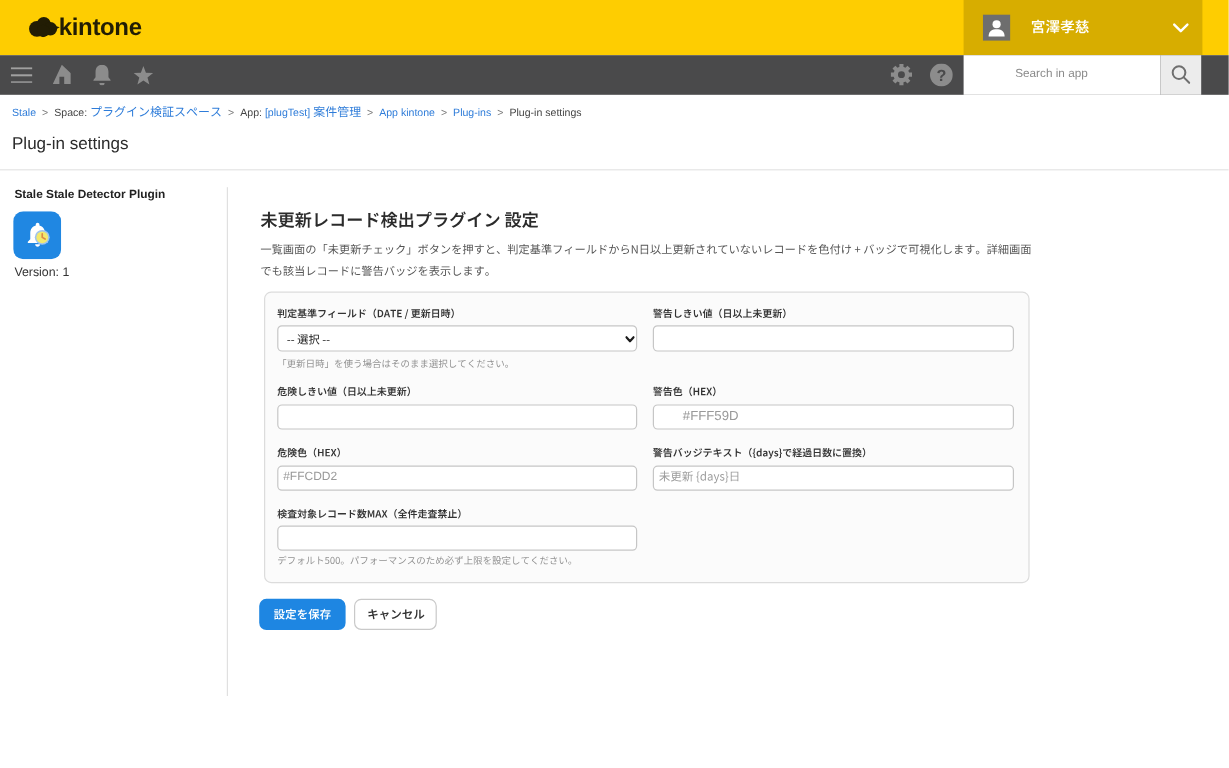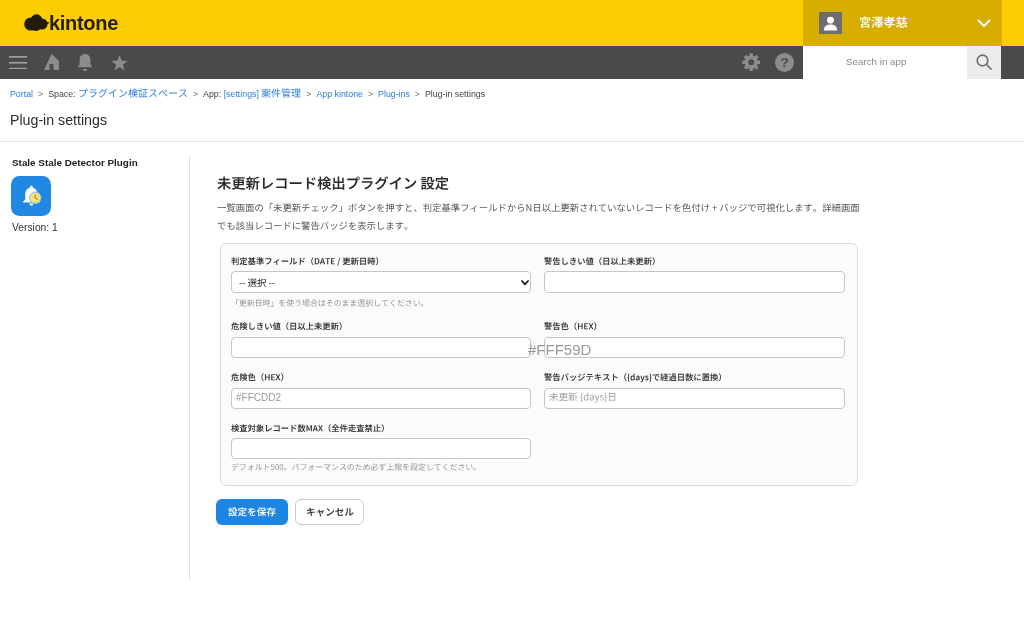--- a/index.html
+++ b/index.html
@@ -48,35 +48,35 @@
       <circle cx="9.5" cy="9.5" r="9.5" fill="#8c8c8c"></circle>
       <text x="9.5" y="14.2" text-anchor="middle" font-family="Liberation Sans" font-size="13.5" font-weight="bold" fill="#4a4a4b">?</text>
     </svg>
     <div class="abs" style="left:803px;top:46px;width:164px;height:33px;background:#fff"></div>
     <div class="abs" style="left:846px;top:56.3px;font-size:9.8px;color:#8a8a8a">Search in app</div>
     <div class="abs" style="left:967px;top:46px;width:34px;height:33px;background:#ececec"></div>
     <svg width="16" height="16" style="position:absolute;left:976px;top:54px" viewBox="0 0 16 16">
       <circle cx="6.5" cy="6.5" r="5.3" fill="none" stroke="#6f6f6f" stroke-width="1.7"></circle>
       <line x1="10.5" y1="10.5" x2="15" y2="15" stroke="#6f6f6f" stroke-width="1.7" stroke-linecap="round"></line>
     </svg>
-    <div class="abs" style="left:10px;top:88px;font-size:8.8px;color:#444;white-space:nowrap"><span style="color:#2e7cd9">Portal</span><span style="color:#777;margin:0 5px">&gt;</span>Space: <svg width="110.00" height="11.20" style="vertical-align:-2.400px;overflow:visible" fill="#2e7cd9">
+    <div class="abs" style="left:10px;top:88px;font-size:8.8px;color:#444;white-space:nowrap"><span style="color:#2e7cd9">Stale</span><span style="color:#777;margin:0 5px">&gt;</span>Space: <svg width="110.00" height="11.20" style="vertical-align:-2.400px;overflow:visible" fill="#2e7cd9">
         <g transform="translate(0,8.800) scale(0.01000)">
           <use href="#q183" x="0"></use>
           <use href="#q184" x="1000"></use>
           <use href="#q185" x="2000"></use>
           <use href="#q186" x="3000"></use>
           <use href="#q37" x="4000"></use>
           <use href="#q187" x="5000"></use>
           <use href="#q188" x="6000"></use>
           <use href="#q164" x="7000"></use>
           <use href="#q189" x="8000"></use>
           <use href="#q49" x="9000"></use>
           <use href="#q164" x="10000"></use>
         </g>
-      </svg><span style="color:#777;margin:0 5px">&gt;</span>App: <span style="color:#2e7cd9">[settings] </span><svg width="40.00" height="11.20" style="vertical-align:-2.400px;overflow:visible" fill="#2e7cd9">
+      </svg><span style="color:#777;margin:0 5px">&gt;</span>App: <span style="color:#2e7cd9">[plugTest] </span><svg width="40.00" height="11.20" style="vertical-align:-2.400px;overflow:visible" fill="#2e7cd9">
         <g transform="translate(0,8.800) scale(0.01000)">
           <use href="#q190" x="0"></use>
           <use href="#q191" x="1000"></use>
           <use href="#q192" x="2000"></use>
           <use href="#q193" x="3000"></use>
         </g>
       </svg><span style="color:#777;margin:0 5px">&gt;</span><span style="color:#2e7cd9">App kintone</span><span style="color:#777;margin:0 5px">&gt;</span><span style="color:#2e7cd9">Plug-ins</span><span style="color:#777;margin:0 5px">&gt;</span>Plug-in settings</div>
     <div class="abs" style="left:10px;top:111.7px;font-size:14.2px;color:#2b2b2b">Plug-in settings</div>
     <div class="abs" style="left:0;top:141px;width:1024px;height:1px;background:#e4e4e4"></div>
     <div class="abs" style="left:12px;top:156.5px;font-size:9.9px;font-weight:bold;color:#222">Stale Stale Detector Plugin</div>
@@ -95,21 +95,21 @@
     <div class="abs" style="left:230.5px;top:271px;width:300.5px;height:22px;background:#fff;border:1px solid #c6c6c6;border-radius:4px"></div>
     <div class="abs" style="left:543.5px;top:271px;width:301.5px;height:22px;background:#fff;border:1px solid #c6c6c6;border-radius:4px"></div>
     <div class="abs" style="left:230.5px;top:336.5px;width:300.5px;height:21px;background:#fff;border:1px solid #c6c6c6;border-radius:4px"></div>
     <div class="abs" style="left:543.5px;top:336.5px;width:301.5px;height:21px;background:#fff;border:1px solid #c6c6c6;border-radius:4px"></div>
     <div class="abs" style="left:230.5px;top:388px;width:300.5px;height:21px;background:#fff;border:1px solid #c6c6c6;border-radius:4px"></div>
     <div class="abs" style="left:543.5px;top:388px;width:301.5px;height:21px;background:#fff;border:1px solid #c6c6c6;border-radius:4px"></div>
     <div class="abs" style="left:230.5px;top:438px;width:300.5px;height:21px;background:#fff;border:1px solid #c6c6c6;border-radius:4px"></div>
     <svg width="8" height="6" style="position:absolute;left:521px;top:279.5px" viewBox="0 0 8 6">
       <path d="M1 1 L4 4.4 L7 1" fill="none" stroke="#1c1c1c" stroke-width="1.8" stroke-linejoin="round" stroke-linecap="round"></path>
     </svg>
-    <div class="abs" style="left:528px;top:340.8px;font-size:15px;color:#999">#FFF59D</div>
+    <div class="abs" style="left:569px;top:340.8px;font-size:11px;color:#999">#FFF59D</div>
     <div class="abs" style="left:236px;top:392.3px;font-size:10px;color:#999">#FFCDD2</div>
     <div class="abs" style="left:216px;top:499px;width:72px;height:26px;background:#1e86e2;border-radius:6px"></div>
     <div class="abs" style="left:295px;top:499px;width:69px;height:26px;background:#fff;border:1px solid #c9c9c9;border-radius:6px"></div>
     <svg width="48.80" height="13.66" style="position:absolute;left:858.50px;top:15.60px;overflow:visible" fill="#fff">
       <g transform="translate(0,10.736) scale(0.01220)">
         <use href="#q0" x="0"></use>
         <use href="#q1" x="1000"></use>
         <use href="#q2" x="2000"></use>
         <use href="#q3" x="3000"></use>
       </g>

